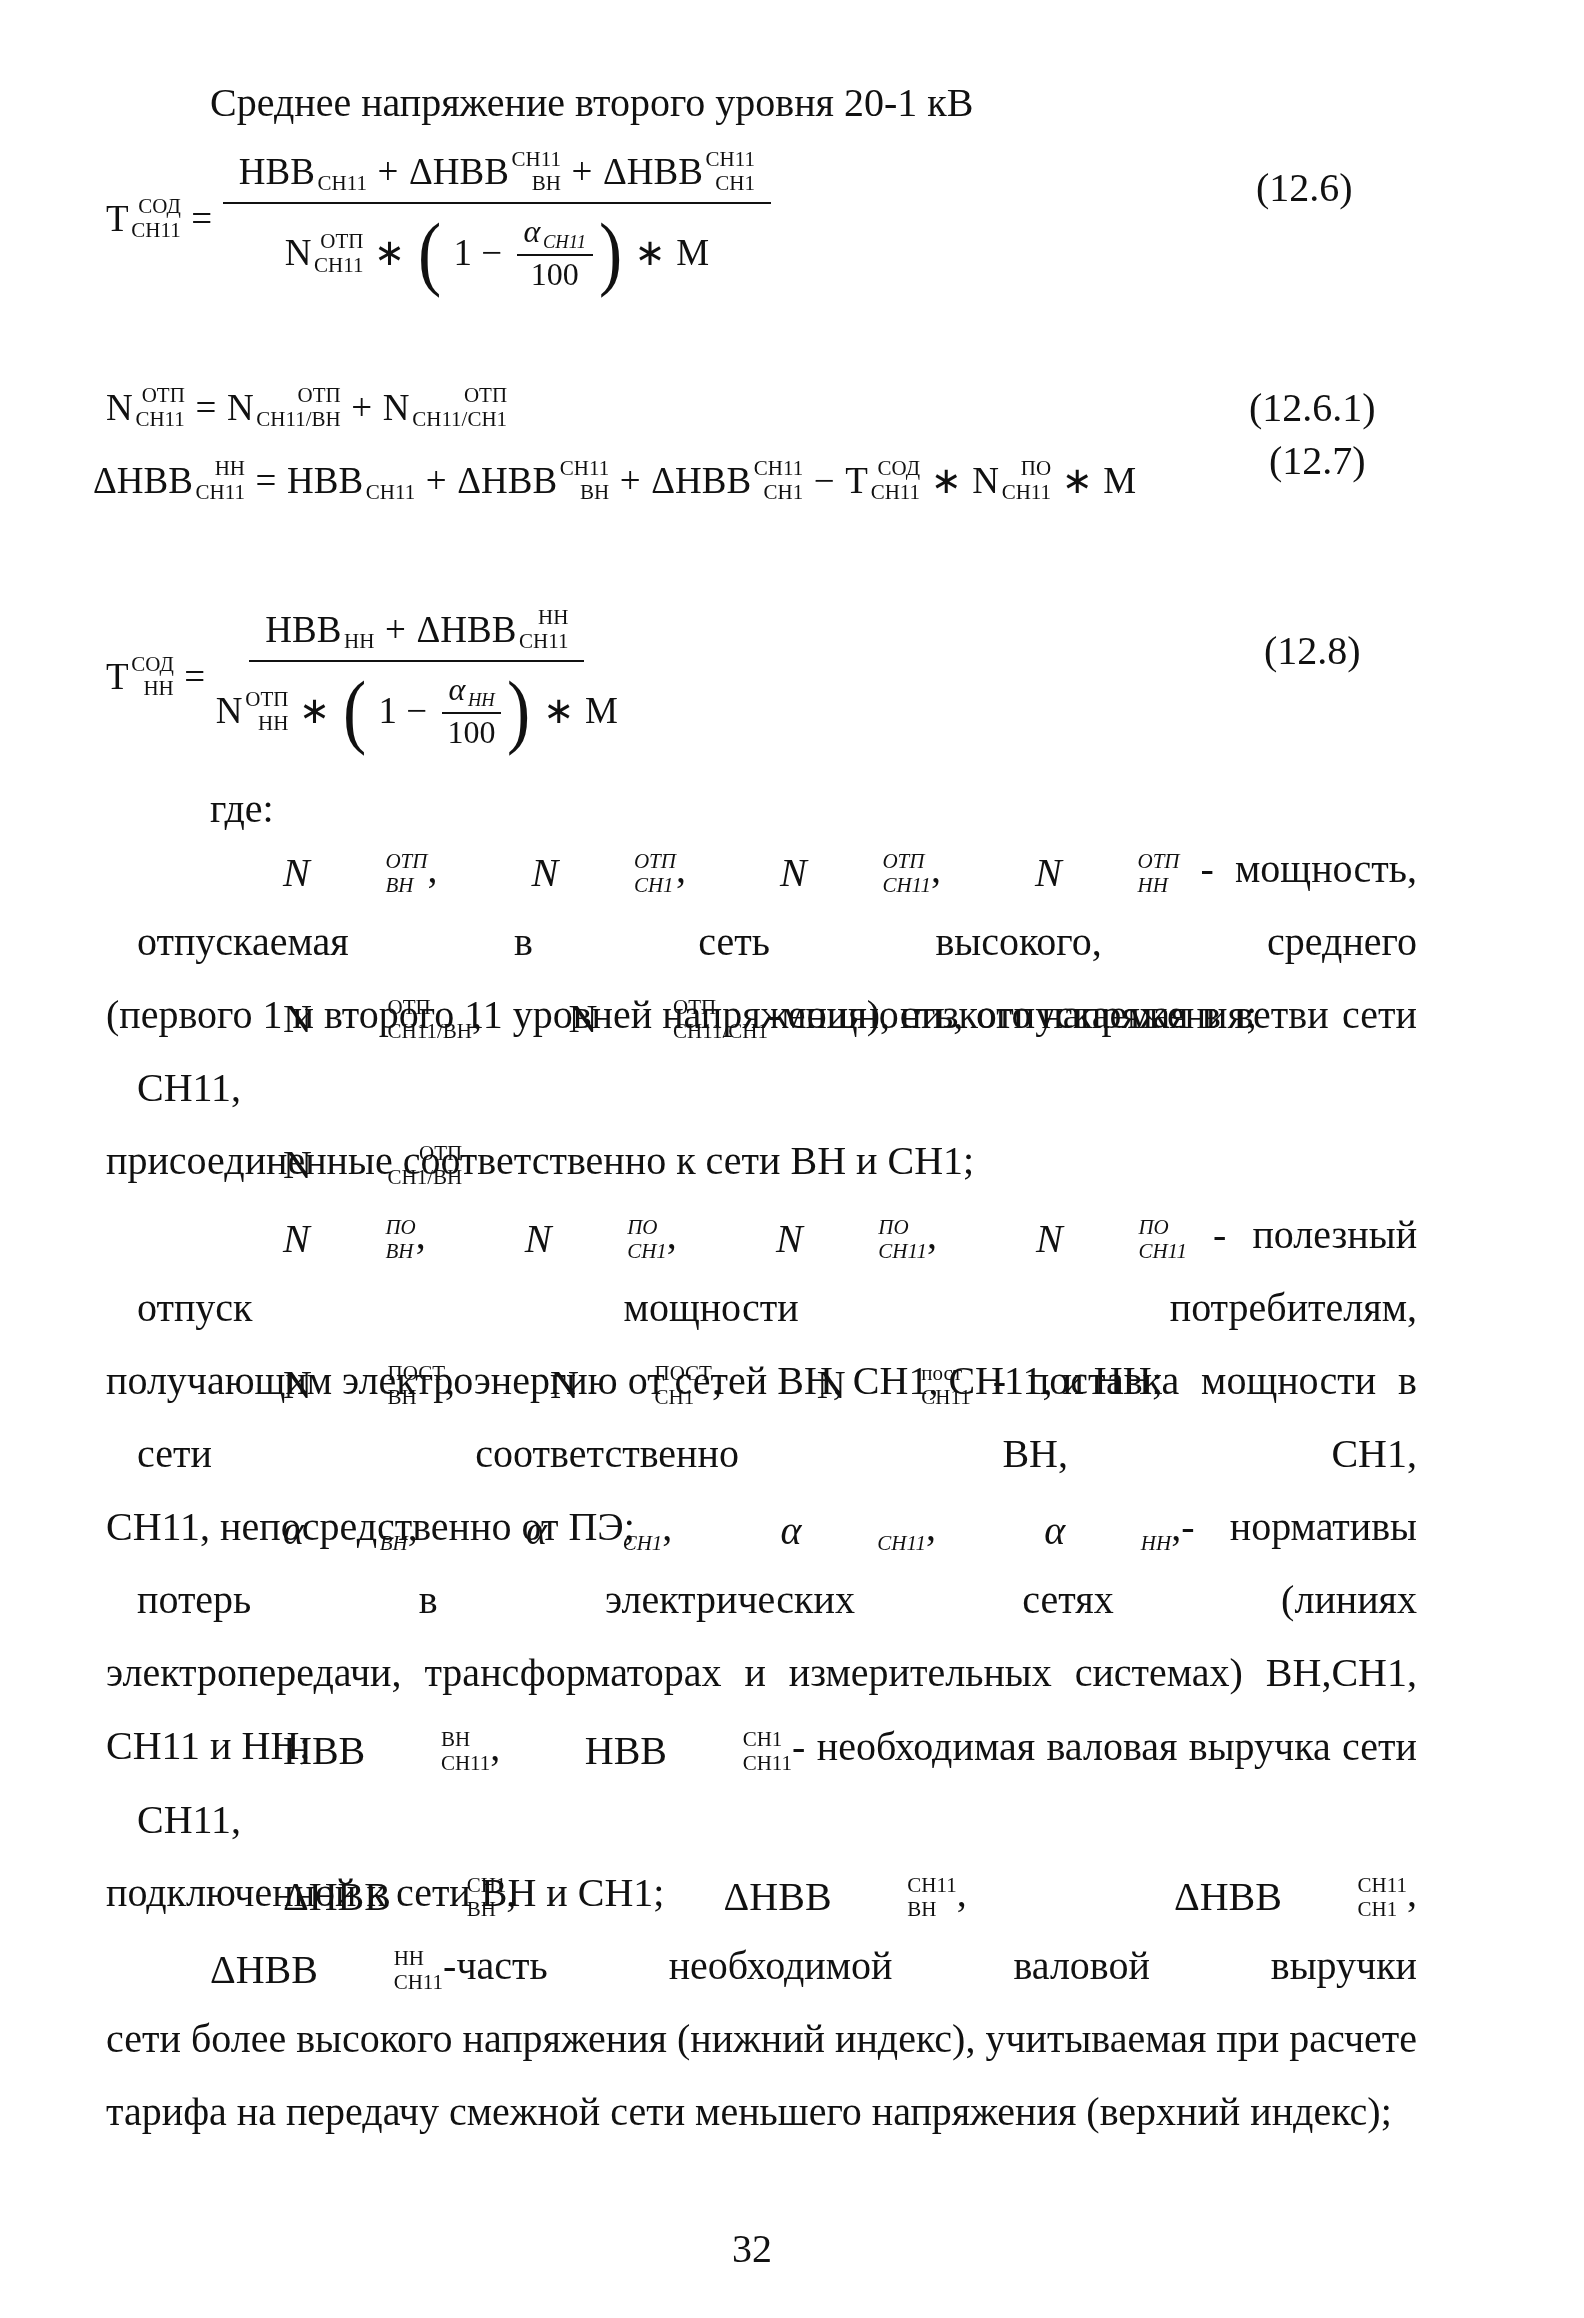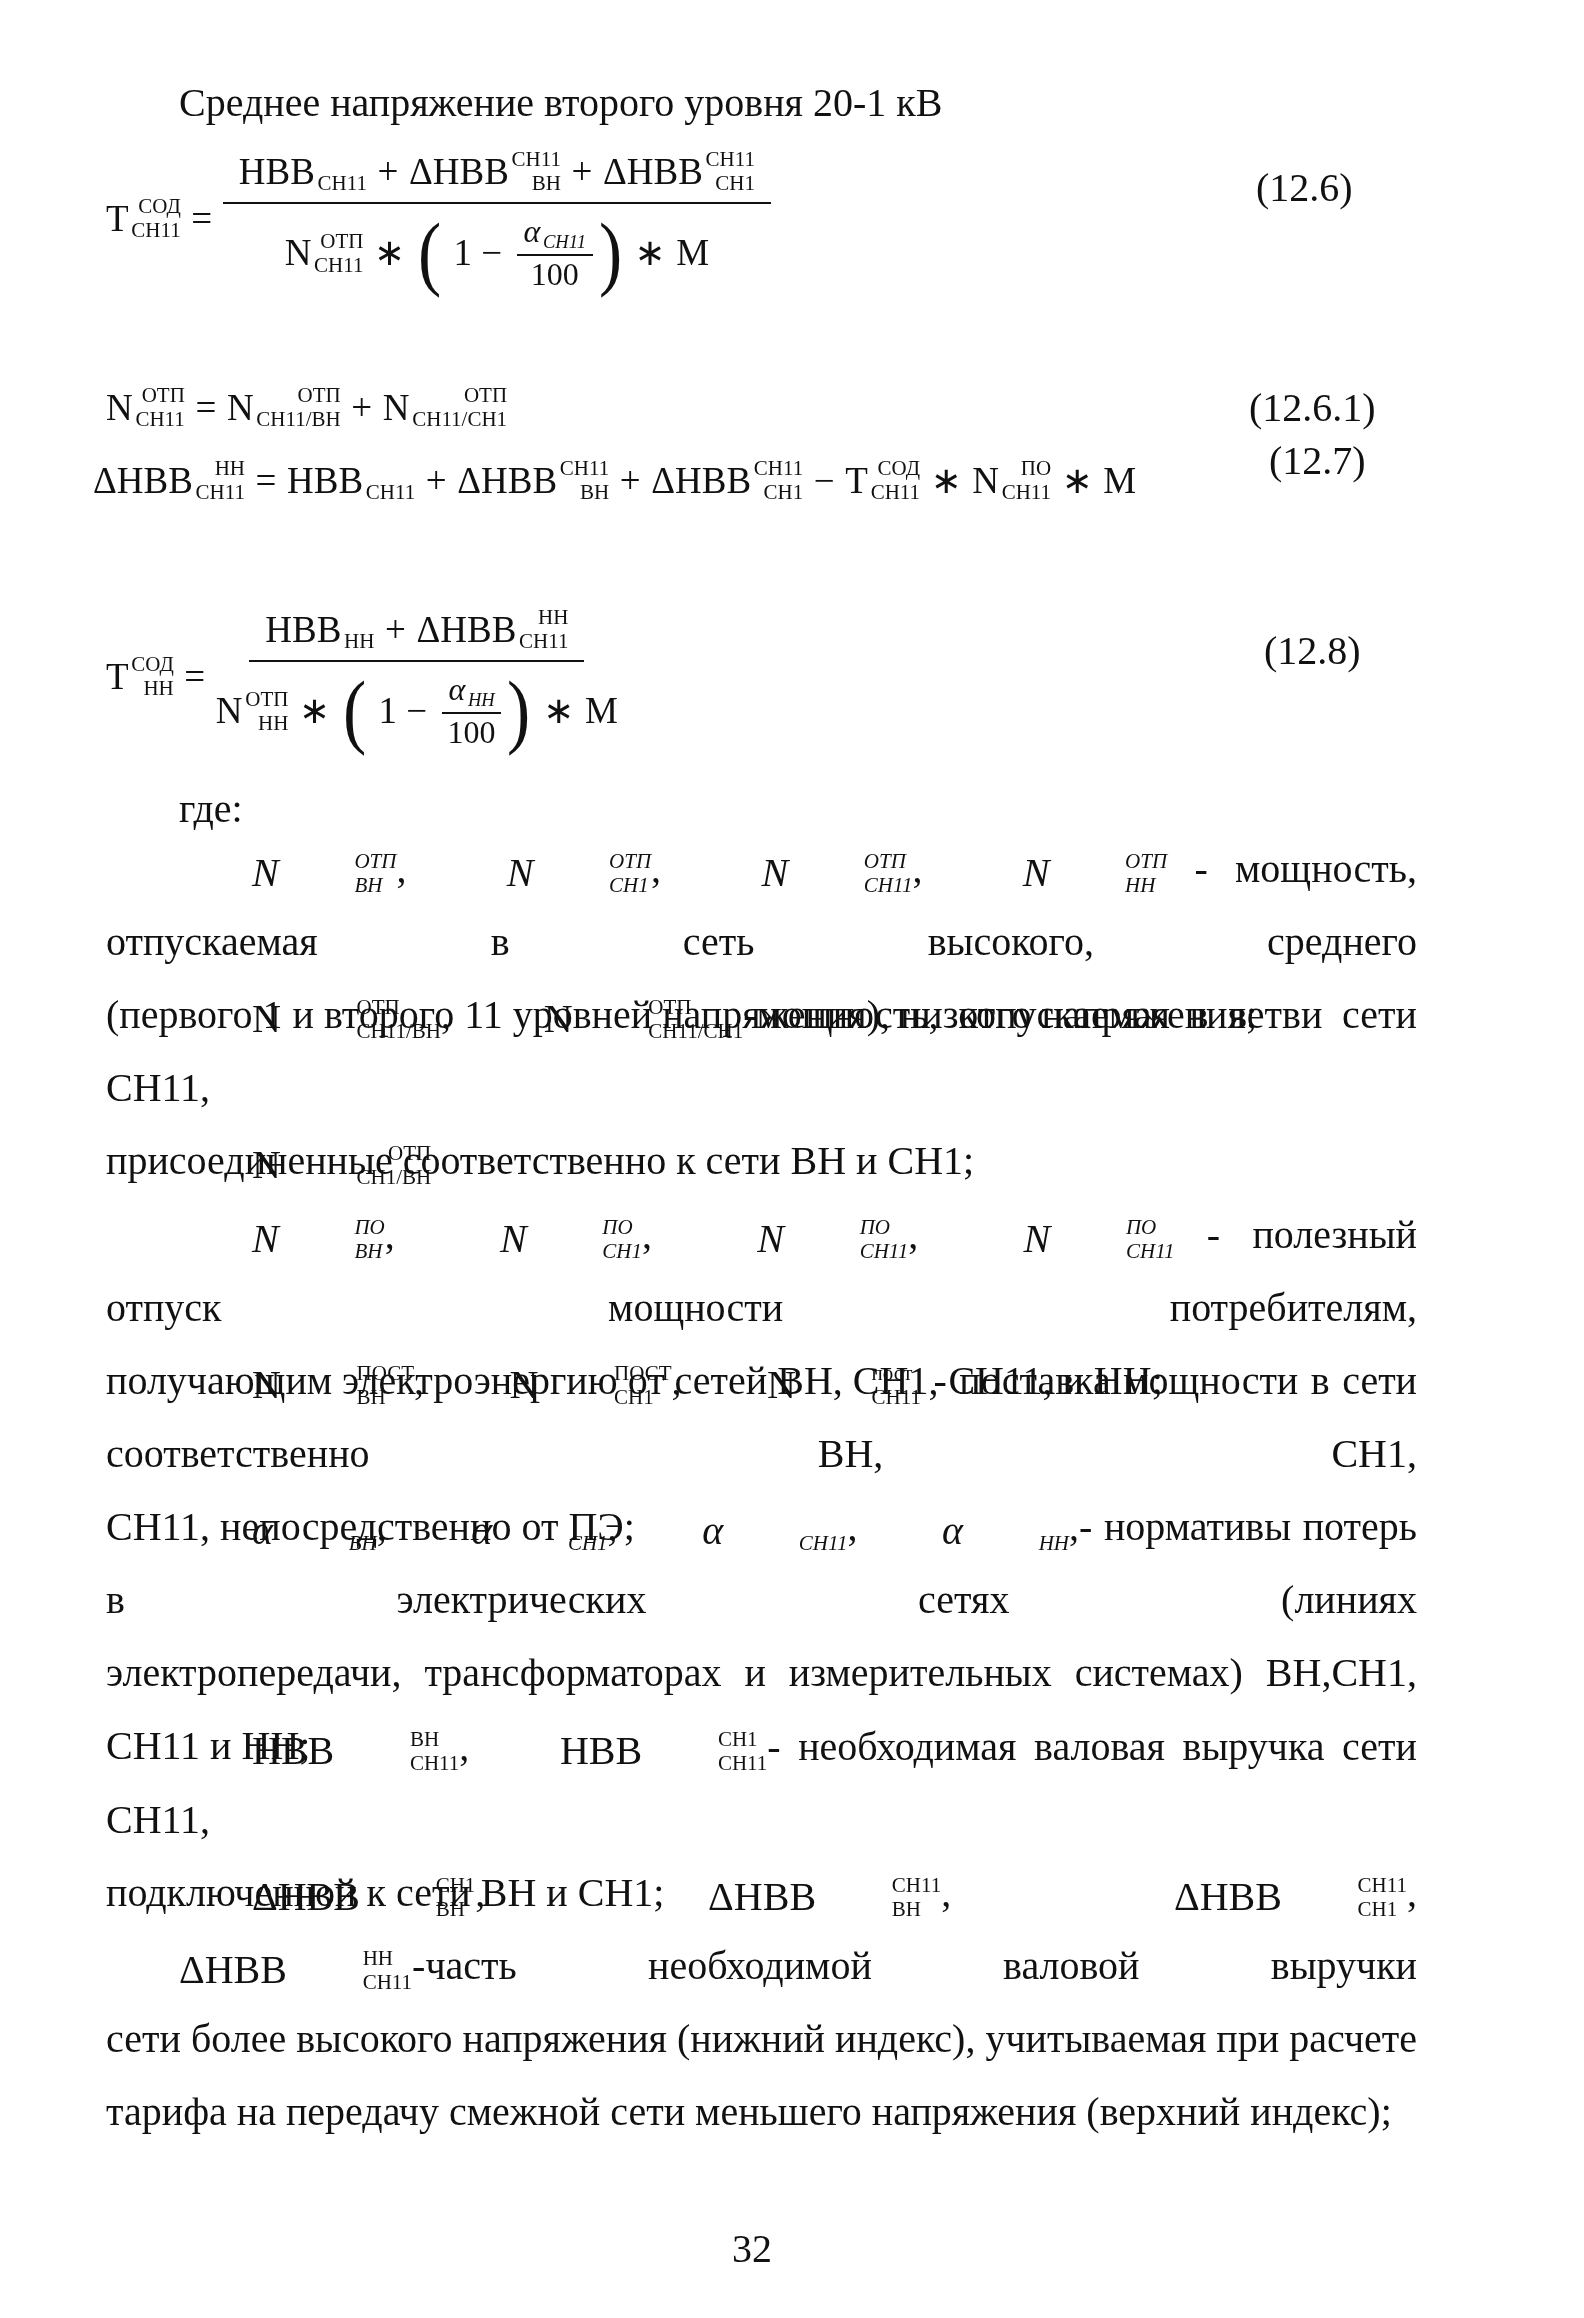--- a/index.html
+++ b/index.html
@@ -7,21 +7,21 @@
   .page {
     position:relative; width:1584px; height:2319px;
     background:var(--paper); color:var(--ink);
     font-family:"Liberation Serif", serif; overflow:hidden;
   }
   .para {
     position:absolute; left:106px; width:1311px;
     font-size:40px; line-height:73px; text-align:left;
   }
   .heading { line-height:1.2; }
-  .indent { text-indent:73px; }
+  .indent { text-indent:73px;margin-left:31px; }
   .line { text-align:left; }
   .line.jl { text-align:justify; text-align-last:justify; }
   
   .sym { display:inline-flex; align-items:center; white-space:nowrap; line-height:normal; vertical-align:middle; }
   .sym.it { font-style:italic; }
   .sym .ss { display:inline-flex; flex-direction:column; font-size:21px; line-height:24px; margin-left:2.7px; text-align:right; }
   .sym .ss .sup, .sym .ss .sub { display:block; height:24px; }
   
   .equation { position:absolute; display:flex; align-items:center; font-size:37px; line-height:normal; white-space:nowrap; }
   .equation .op { margin:0 10.6px; }

